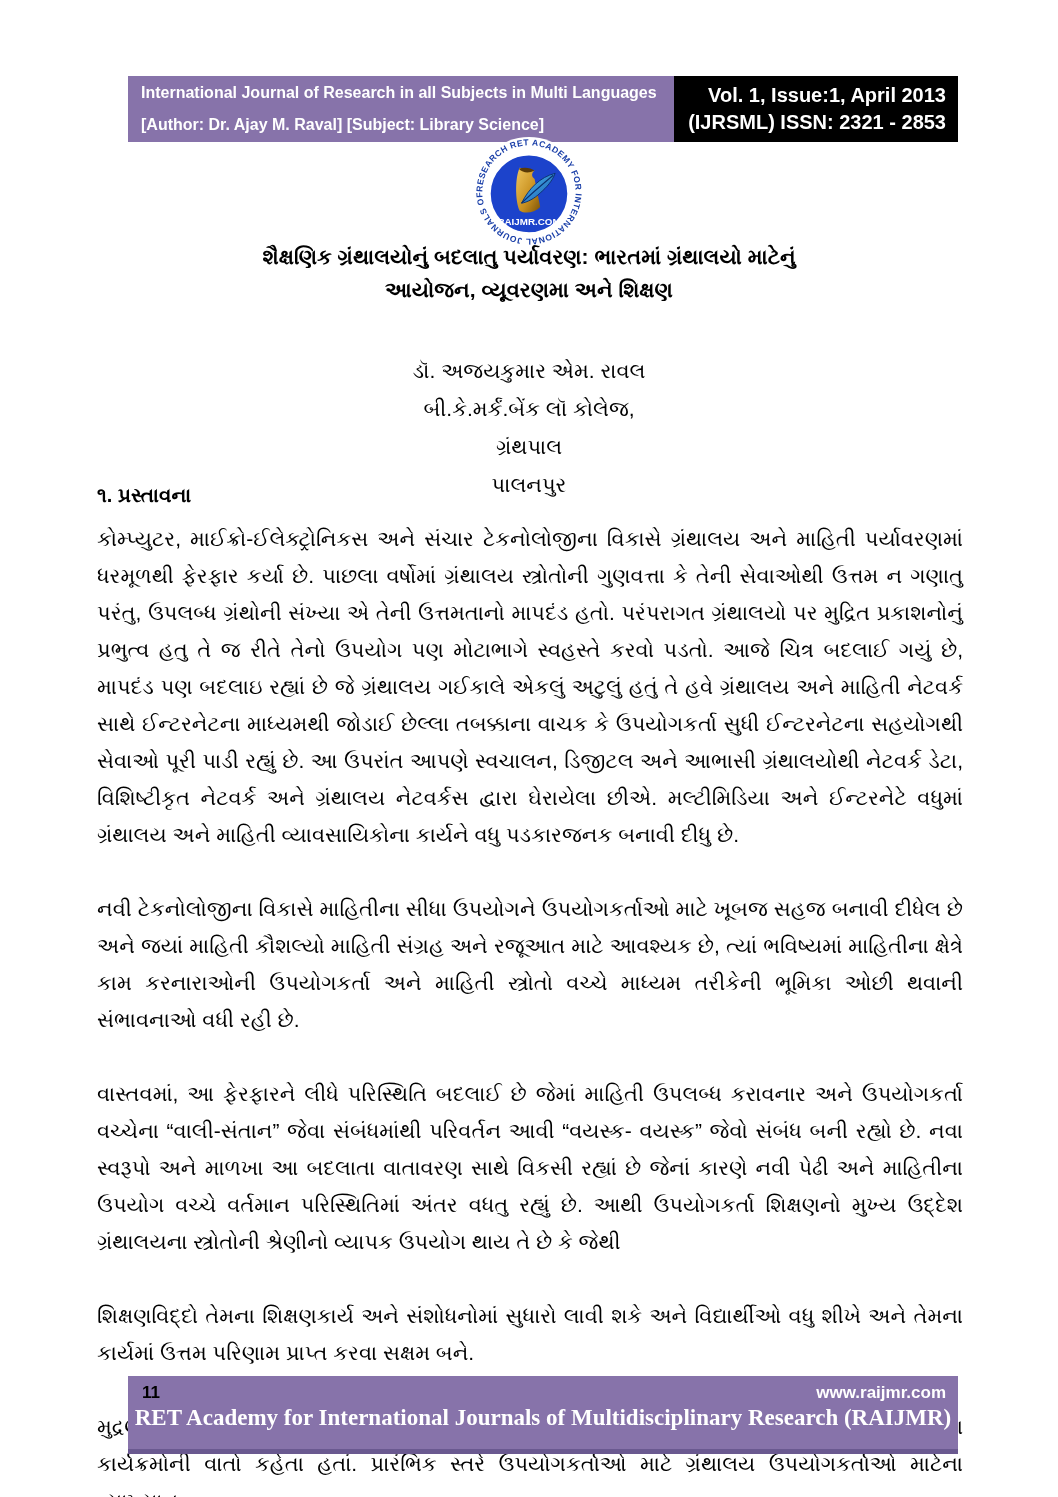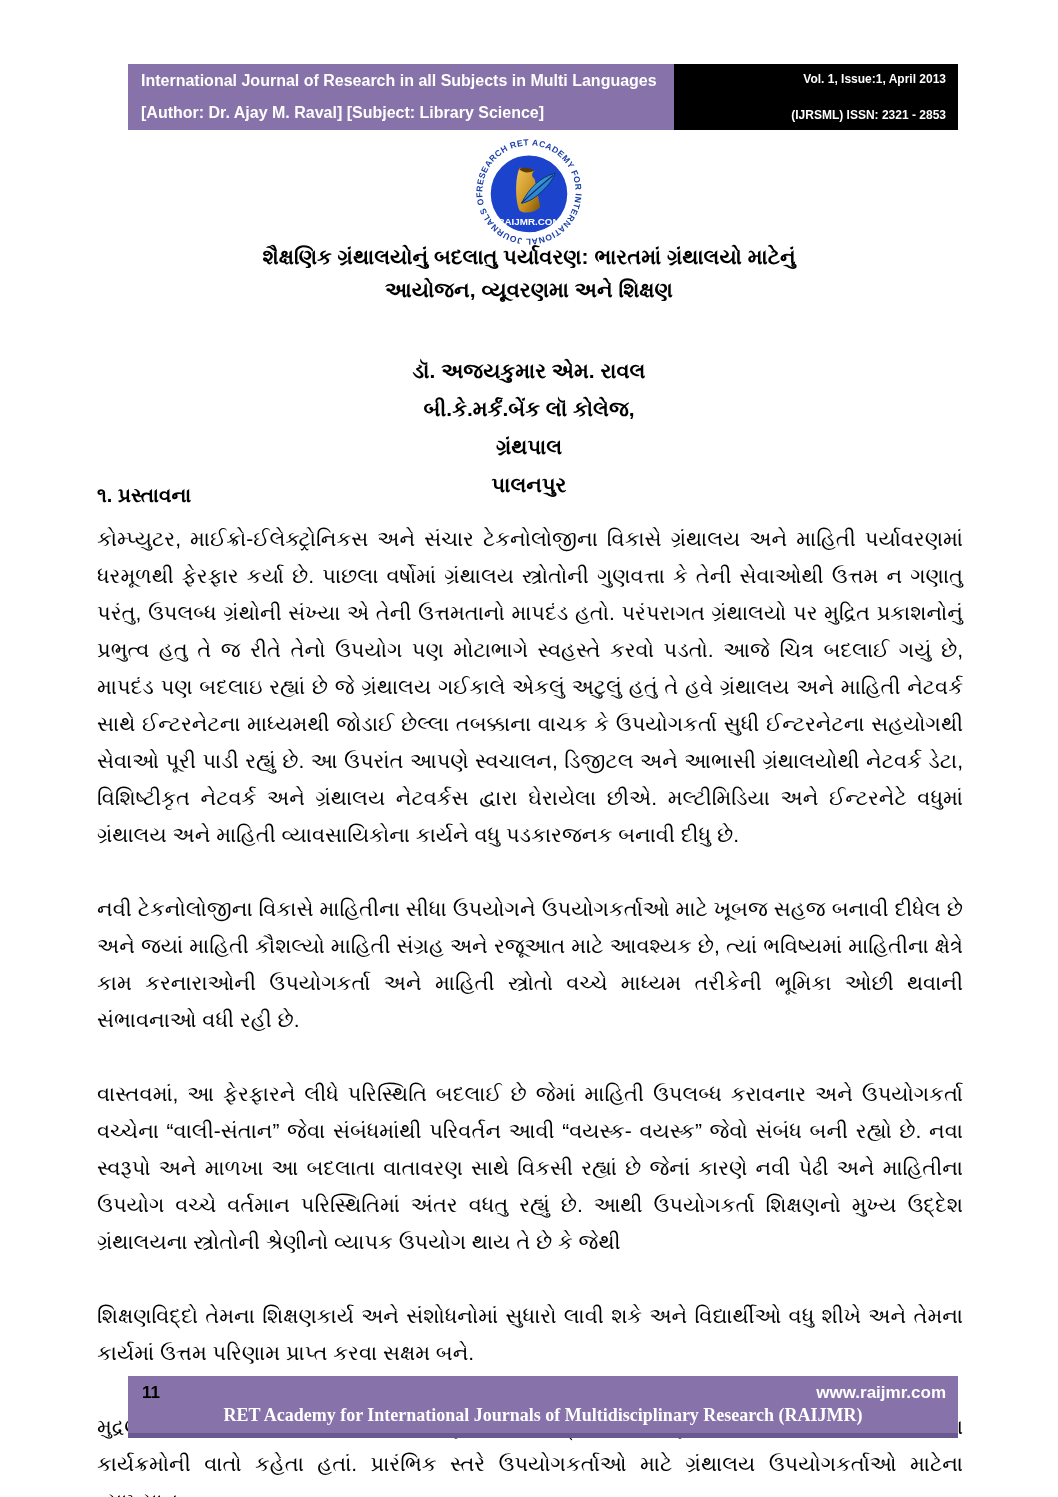--- a/index.html
+++ b/index.html
@@ -10,42 +10,42 @@
     width: 1058px;
     height: 1497px;
     margin: 0 auto;
     background: #ffffff;
     overflow: hidden;
   }
 
   
   .hdr {
     position: absolute;
-    left: 128px; top: 64px;
+    left: 128px; top: 76px;
     width: 830px; height: 66px;
     display: flex;
   }
   .hdr-purple {
     width: 546px; height: 100%;
     background: #8773aa;
     color: #ffffff;
     font-weight: bold;
     font-size: 16px;
     padding: 8px 10px 8px 13px;
     display: flex;
     flex-direction: column;
     justify-content: space-between;
     white-space: nowrap;
   }
   .hdr-black {
     flex: 1; height: 100%;
     background: #000000;
     color: #ffffff;
     font-weight: bold;
-    font-size: 12px;
+    font-size: 20px;
     padding: 8px 12px 8px 8px;
     display: flex;
     flex-direction: column;
     justify-content: space-between;
     text-align: right;
     white-space: nowrap;
   }
 
   
   .logo-wrap {
@@ -64,21 +64,21 @@
     font-weight: bold;
     font-size: 21px;
     line-height: 33px;
     color: #000;
   }
   .author-block {
     position: absolute;
     left: 0; top: 352px;
     width: 100%;
     text-align: center;
-    font-weight: bold;
+    font-weight: normal;
     font-size: 21px;
     line-height: 38px;
     color: #000;
   }
 
   
   .body-block {
     position: absolute;
     left: 97px; top: 484px;
     width: 866px;
@@ -95,39 +95,39 @@
     line-height: 37px;
     text-align: justify;
     margin-bottom: 37px;
   }
   .body-block p:last-child { margin-bottom: 0; }
 
   
   .ftr {
     position: absolute;
     left: 128px; top: 1376px;
-    width: 830px; height: 62px;
+    width: 830px; height: 78px;
     background: #8773aa;
     border-bottom: 5px solid #6a5990;
     color: #ffffff;
   }
   .ftr-line1 {
     display: flex;
     align-items: baseline;
     padding: 7px 12px 0 14px;
     font-weight: bold;
     font-size: 17px;
   }
   .ftr-page { color: #000000; margin-right: 12px; }
   .ftr-spacer { flex: 1; }
   .ftr-line2 {
     text-align: center;
     font-family: "Liberation Serif", "DejaVu Serif", serif;
     font-weight: bold;
-    font-size: 18px;
+    font-size: 23px;
     margin-top: 2px;
   }
 </style>
 </head>
 <body>
 
 <div class="page">
 
   <div class="hdr">
     <div class="hdr-purple">

